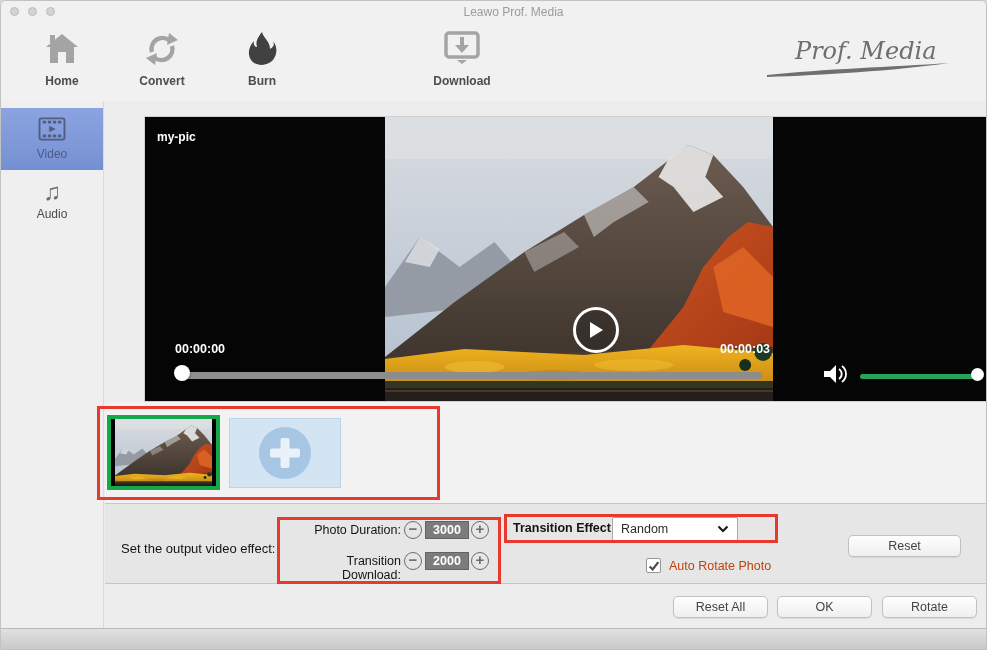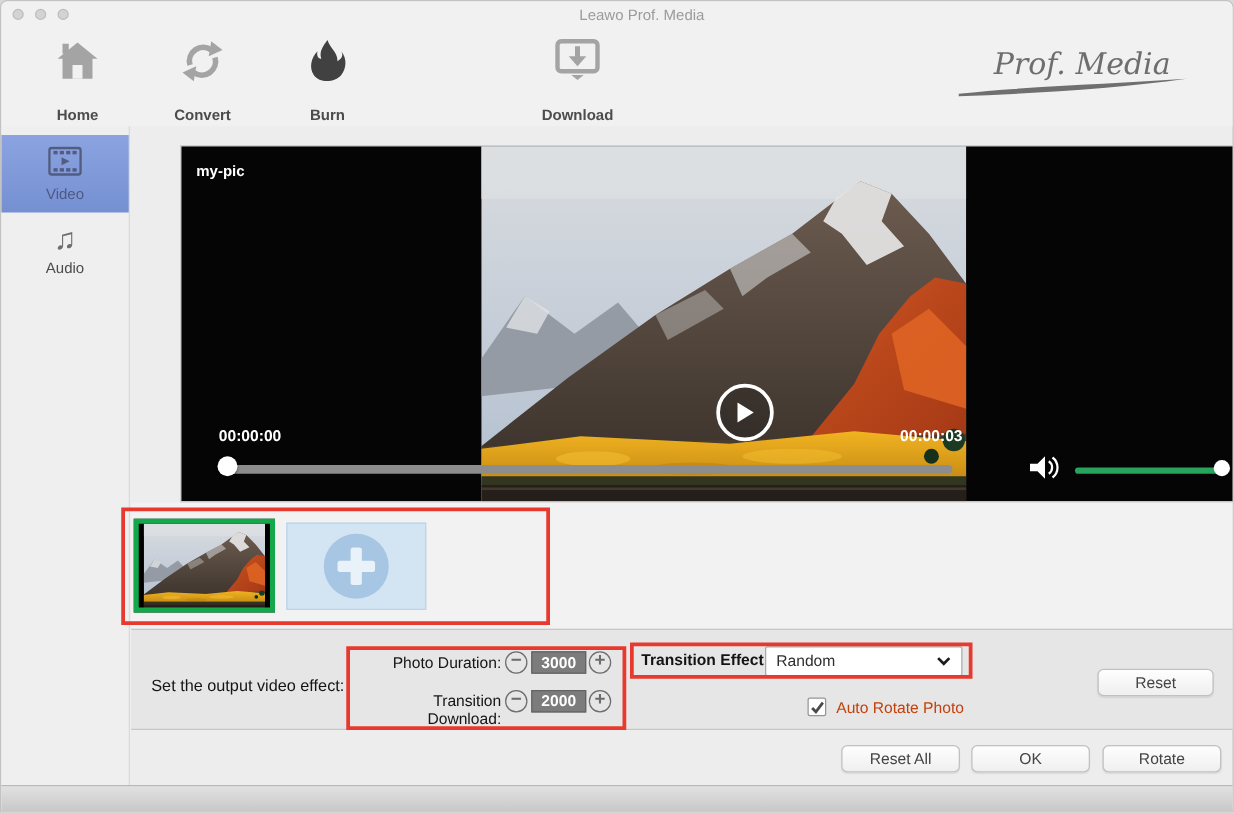--- a/index.html
+++ b/index.html
@@ -11,21 +11,21 @@
     border:1px solid #c2c2c2; border-radius:6px 6px 0 0;
   }
   
   .header { position:absolute; left:0; top:0; width:987px; height:100px; background:#f1f1f1; }
   .traffic { position:absolute; top:6px; width:9px; height:9px; border-radius:50%;
              background:#d3d3d3; border:1px solid #bdbdbd; }
   .win-title { position:absolute; top:4px; left:0; width:100%; text-align:center;
                font-size:12px; color:#9b9b9b;padding-left:38px; }
   .nav-item { position:absolute; top:28px; width:84px; height:62px; text-align:center; cursor:default; }
   .nav-item .nico { display:block; height:40px; padding-top:2px; }
-  .nav-item .nlabel { display:block; margin-top:16px; font-size:12px; font-weight:bold; color:#4c4c4c; }
+  .nav-item .nlabel { display:block; margin-top:5px; font-size:12px; font-weight:bold; color:#4c4c4c; }
   .logo { position:absolute; left:762px; top:24px; width:190px; height:62px; }
   
   .sidebar { position:absolute; left:0; top:100px; width:103px; height:527px;
              background:#efefef; border-right:1px solid #dadada; }
   .side-item { position:relative; width:100%; height:62px; text-align:center; padding-top:9px; }
   .side-item.selected { background:linear-gradient(#8ba3e0,#7590d2); }
   .side-item .slabel { display:block; margin-top:2px; font-size:12px; color:#4c4c4c; }
   .side-item.selected .slabel { color:#4f5a84; }
   .audio-glyph { font-size:24px; color:#6e6e6e; line-height:26px; }
   
@@ -67,33 +67,33 @@
   .settings { position:absolute; left:104px; top:502px; width:883px; height:81px;
               background:#e6e6e6; border-top:1px solid #c6c6c6; border-bottom:1px solid #c6c6c6; }
   .set-label { position:absolute; left:120px; top:540px; font-size:13px; color:#141414; }
   .dur-label { position:absolute; width:116px; text-align:right; font-size:12.5px; color:#141414; }
   .stepper { position:absolute; width:18px; height:18px; border:1.5px solid #6d6d6d; border-radius:50%;
              color:#6d6d6d; font-size:15px; line-height:14px; text-align:center; cursor:pointer;
              background:transparent; font-weight:bold; }
   .dur-value { position:absolute; width:44px; height:18px; background:#7c7c7c; border:1px solid #636363;
                color:#fff; font-weight:bold; font-size:12.5px; text-align:center; line-height:16px; }
   .te-label { position:absolute; left:512px; top:520px; font-size:12.5px; color:#141414; font-weight:bold; }
-  .te-select { position:absolute; left:611px; top:516px; width:158px; height:24px; background:#fff;
+  .te-select { position:absolute; left:611px; top:516px; width:126px; height:24px; background:#fff;
                border:1px solid #a9a9a9; border-radius:2px; font-size:12.5px; color:#2e2e2e;
                display:flex; align-items:center; padding:0 8px; cursor:pointer; }
   .te-select .sel-text { flex:1; }
   .checkbox { position:absolute; left:645px; top:557px; width:15px; height:15px; background:#fff;
               border:1px solid #969696; border-radius:2px; display:flex; align-items:center;
               justify-content:center; cursor:pointer; }
   .cb-label { position:absolute; left:668px; top:558px; font-size:12.5px; color:#c2410c; }
   .btn { position:absolute; height:22px; border:1px solid #c1c1c1; border-radius:5px;
          background:linear-gradient(#fefefe,#efefef); font-size:12.5px; color:#444;
          text-align:center; line-height:20px; cursor:pointer;
          box-shadow:0 1px 1px rgba(0,0,0,.08); }
-  .btn-reset { left:877px; top:534px; width:93px; }
+  .btn-reset { left:847px; top:534px; width:113px; }
   .btn-resetall { left:672px; top:595px; width:95px; }
   .btn-ok { left:776px; top:595px; width:95px; }
   .btn-cancel { left:881px; top:595px; width:95px; }
   
   .footer { position:absolute; left:0; top:627px; width:987px; height:23px;
             background:linear-gradient(#e1e1e1,#c6c6c6); border-top:1px solid #b9b9b9; }
 </style>
 </head>
 <body>
 

